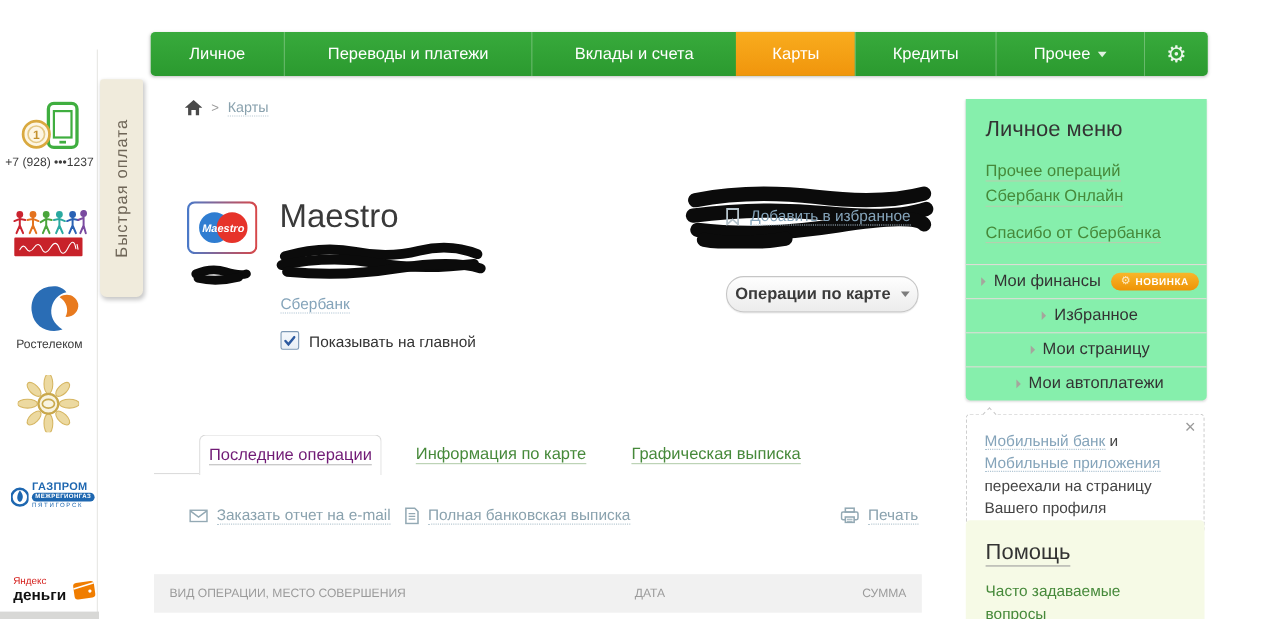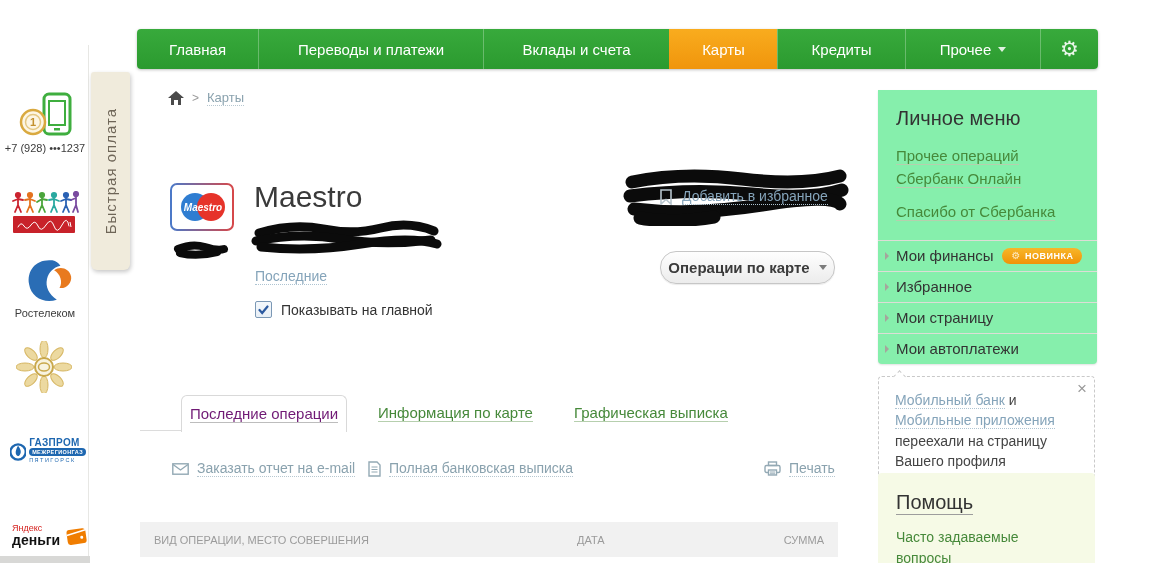--- a/index.html
+++ b/index.html
@@ -65,21 +65,21 @@
        font-size:11px;color:#9b9b9b;}
   #thead .c1{width:437px;padding-left:14px;box-sizing:border-box;}
   #thead .c2{flex:1;}
   #thead .c3{width:130px;text-align:right;padding-right:14px;box-sizing:border-box;}
 
   
   #pmenu{left:878px;top:90px;width:219px;background:#86efac;border-radius:0 0 4px 4px;box-shadow:0 1px 2px rgba(0,0,0,.12);}
   #pmenu h2{margin:17px 18px 14px;font-size:20px;font-weight:normal;color:#333;}
   .pm-link{display:inline;font-size:15px;line-height:1.55;}
   .pm-links{margin:0 18px 9px;}
-  .pm-row{border-top:1px solid #ddddd6;display:flex;align-items:center;height:30px;padding-left:7px;cursor:pointer;font-size:15px;color:#333;}
+  .pm-row{border-top:1px solid #ddddd6;display:flex;align-items:center;height:30px;padding-left:7px;cursor:pointer;font-size:15px;color:#333;justify-content:center;}
   .chev{width:0;height:0;border-top:4px solid transparent;border-bottom:4px solid transparent;border-left:4px solid #a5a59c;margin-right:7px;}
   .badge{margin-left:9px;display:inline-flex;align-items:center;gap:4px;background:linear-gradient(#f8b62a,#ef9306);
        color:#fff;font-size:9px;font-weight:bold;letter-spacing:.5px;border-radius:9px;padding:3px 9px;}
   .badge .bg-gear{font-size:10px;line-height:1;color:#fde9c0;}
 
   #notif{left:878px;top:376px;width:215px;background:#fff;border:1px dashed #c9c9c9;border-radius:4px;
        padding:13px 16px 13px;box-sizing:content-box;width:183px;font-size:14px;line-height:1.45;color:#444;}
   #notif-caret{position:absolute;left:16px;top:-5px;width:8px;height:8px;background:#fff;
        border-left:1px dashed #c9c9c9;border-top:1px dashed #c9c9c9;transform:rotate(45deg);}
   #notif-close{position:absolute;right:7px;top:3px;font-size:17px;color:#9a9a9a;cursor:pointer;line-height:1;}
@@ -95,21 +95,21 @@
   #ym .y1{color:#d5211e;font-size:9px;line-height:1;}
   #ym .y2{color:#111;font-size:14px;font-weight:bold;line-height:1;}
   .scribble{pointer-events:none;}
 </style>
 </head>
 <body>
 
 <div id="app">
 
   <div id="nav" class="abs">
-    <div class="nav-tab" style="width:121px">Главная</div>
+    <div class="nav-tab" style="width:121px">Личное</div>
     <div class="nav-tab" style="width:224px">Переводы и платежи</div>
     <div class="nav-tab" style="width:185px">Вклады и счета</div>
     <div class="nav-tab active" style="width:107px">Карты</div>
     <div class="nav-tab" style="width:127px">Кредиты</div>
     <div class="nav-tab" style="width:134px">
       <span>Прочее</span>
       <span class="tri-down"></span>
     </div>
     <div class="nav-gear">
       <span>⚙</span>
@@ -263,21 +263,21 @@
   </svg>
   <svg class="abs scribble" style="left:622px;top:166px" width="228" height="60" viewBox="0 0 228 60">
     <g fill="none" stroke="#0b0b0b" stroke-width="13" stroke-linecap="round" stroke-linejoin="round">
       <path d="M10 16 Q60 6 120 13 T218 10"></path>
       <path d="M8 30 Q70 22 130 28 T220 24"></path>
       <path d="M12 43 Q70 50 140 39 T218 38"></path>
       <path d="M18 52 Q50 58 92 51"></path>
     </g>
   </svg>
 
-  <a id="details-link" class="abs link-blue">Последние</a>
+  <a id="details-link" class="abs link-blue">Сбербанк</a>
 
   <div id="show-main" class="abs">
     <span class="checkbox">
       <svg width="11" height="10" viewBox="0 0 11 10">
           <path d="M1.5 5 L4.2 8 L9.5 1.5" fill="none" stroke="#2c5aa0" stroke-width="2.2" stroke-linecap="round"></path>
         </svg>
     </span>
     <span>Показывать на главной</span>
   </div>
 

